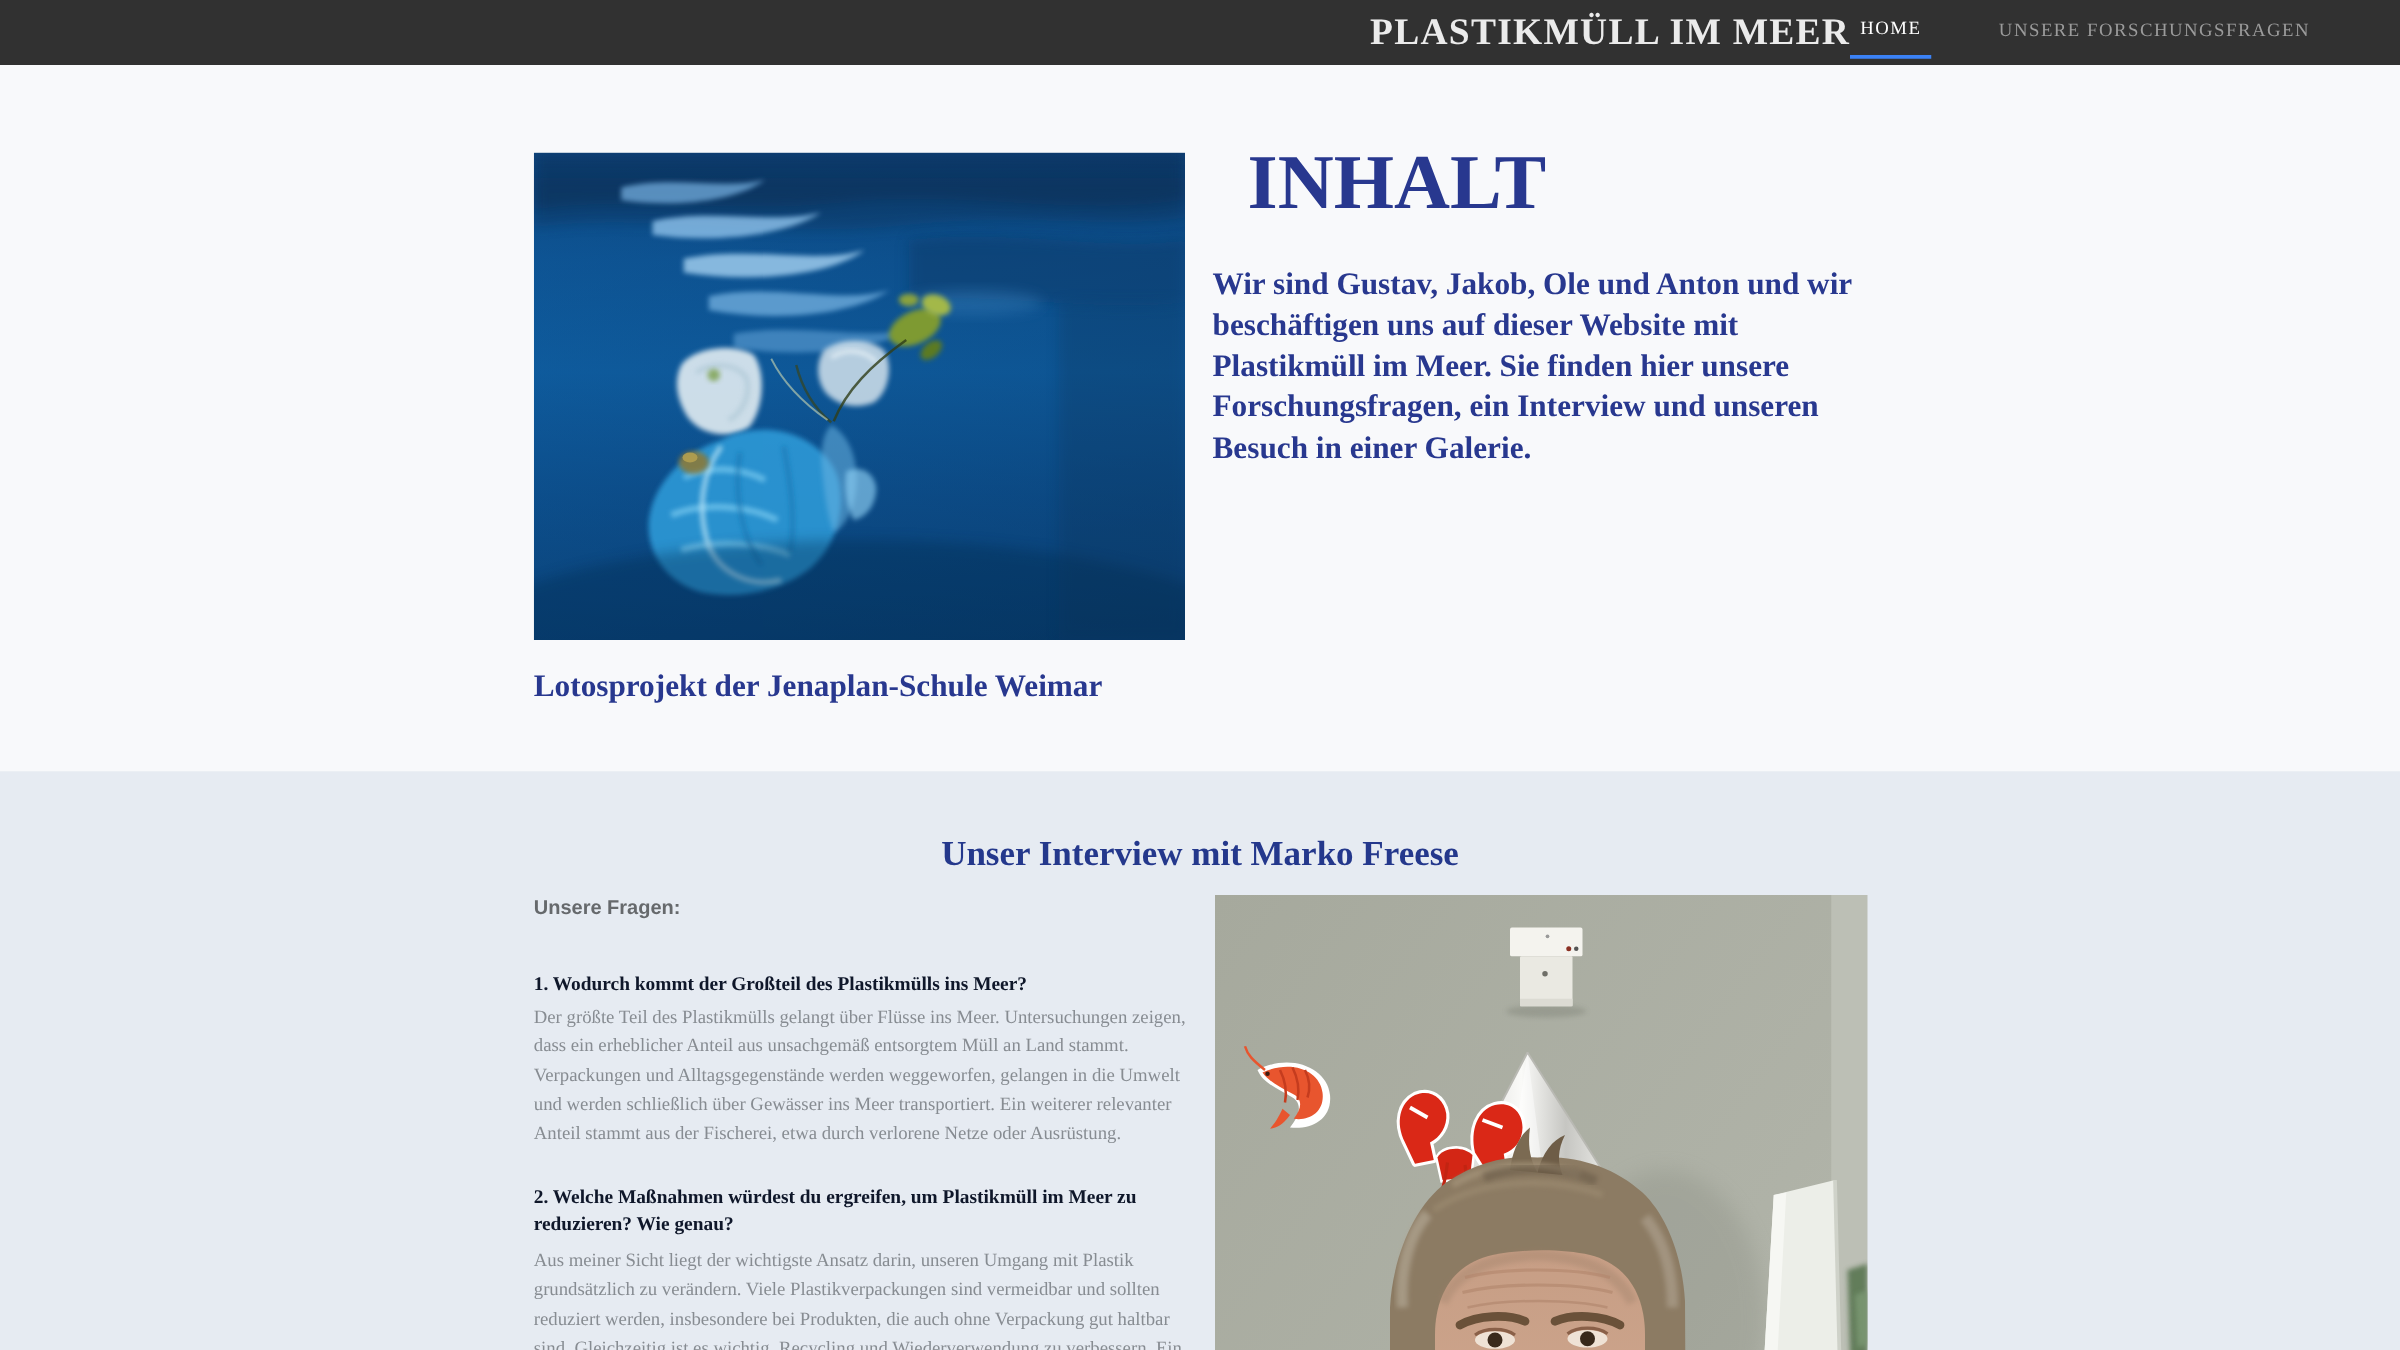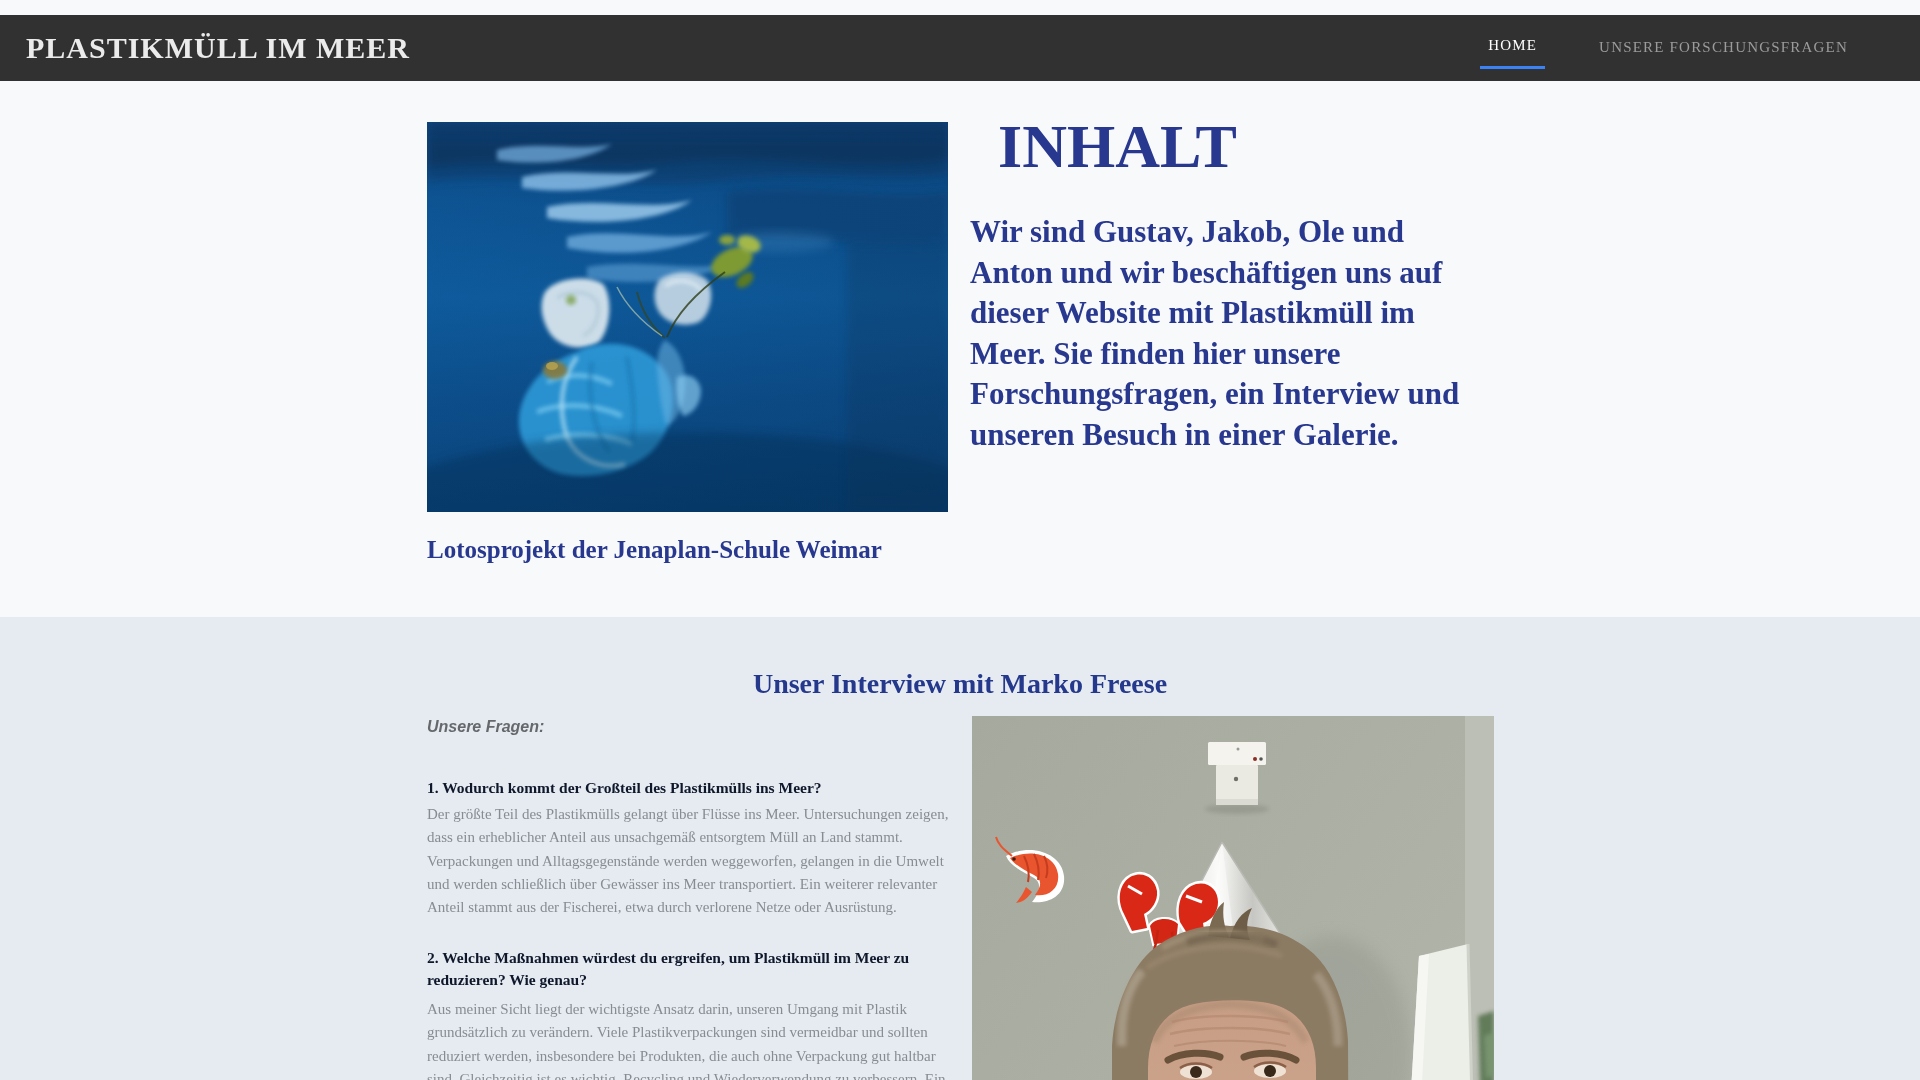--- a/index.html
+++ b/index.html
@@ -1,46 +1,46 @@
 <!DOCTYPE html>
 <html lang="de"><head>
 <meta charset="utf-8">
 <style>
   * { margin:0; padding:0; box-sizing:border-box; }
   html,body { width:1920px; height:1080px; overflow:hidden; }
   body { font-family:"Liberation Serif", serif; background:#f8f9fb; position:relative; }
 
   
-  .site-header{ position:absolute; top:0; left:0; width:1920px; height:66px;
-    background:#313131; display:flex; align-items:center; justify-content:space-between;
-    padding:0 64px 0 26px; z-index:10;margin-top:15px; }
+  .site-header{ position:absolute; top:0; left:0; width:1920px; height:52px;
+    background:#313131; display:flex; align-items:center; justify-content:flex-end;
+    padding:0 64px 0 26px; z-index:10; }
   .site-title{ font-size:30px; font-weight:bold; color:#ebebeb; letter-spacing:1px; }
   .main-nav{ display:flex; align-items:center; gap:46px; }
   .nav-item{ font-size:15px; letter-spacing:1.2px; color:#9b9b9b; text-decoration:none;
     padding:10px 8px 12px; cursor:pointer; }
   .nav-item.active{ color:#ffffff; border-bottom:3px solid #3b82f6; }
 
   
   .sec1{ position:absolute; top:73px; left:0; width:1920px; height:544px; background:#f8f9fb; z-index:1; }
   .sec2{ position:absolute; top:617px; left:0; width:1920px; height:463px; background:#e6ebf2; z-index:1; }
 
   
   .ocean{ position:absolute; left:427px; top:122px; width:521px; height:390px; z-index:2; overflow:hidden; }
   .inhalt{ position:absolute; left:970px; top:112px; font-size:62px; font-weight:bold;
     color:#28388f; z-index:2; line-height:1.1;margin-left:28px; }
-  .intro{ position:absolute; left:970px; top:212px; width:520px; font-size:31px; font-weight:bold;
+  .intro{ position:absolute; left:970px; top:212px; width:520px; font-size:25px; font-weight:bold;
     color:#28388f; line-height:1.31; z-index:2; }
   .caption{ position:absolute; left:427px; top:536px; font-size:25px; font-weight:bold;
     color:#28388f; z-index:2; }
 
   
   .iv-heading{ position:absolute; left:0; top:668px; width:1920px; text-align:center;
     font-size:28px; font-weight:bold; color:#24388c; z-index:2; }
   .fragen{ position:absolute; left:427px; top:718px; font-family:"Liberation Sans", sans-serif;
-    font-size:16px; font-weight:bold; color:#66696c; z-index:2;font-style:italic; }
+    font-size:16px; font-weight:bold; color:#66696c; z-index:2; }
   .q{ position:absolute; left:427px; width:528px; font-size:15.5px; font-weight:bold;
     color:#0f172a; line-height:1.45; z-index:2; }
   .q1{ top:777px; }
   .q2{ top:947px; }
   .a{ position:absolute; left:427px; width:528px; font-size:15px; color:#878c92;
     line-height:1.55; z-index:2; }
   .a1{ top:803px; }
   .a2{ top:998px; }
 
   .photo{ position:absolute; left:972px; top:716px; width:522px; height:700px; z-index:2; }

